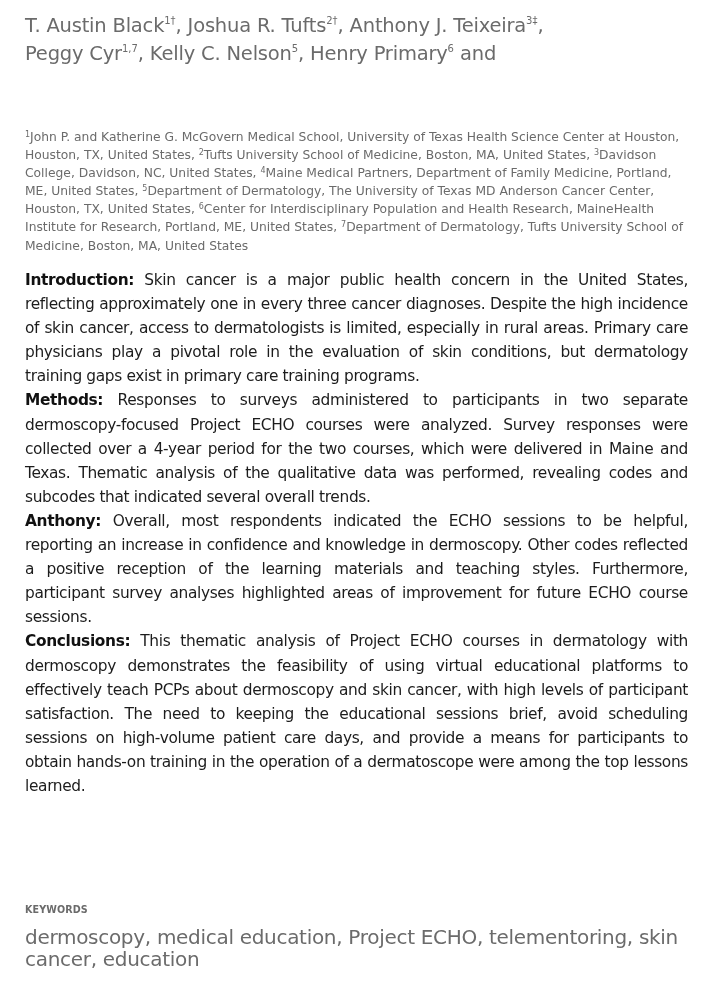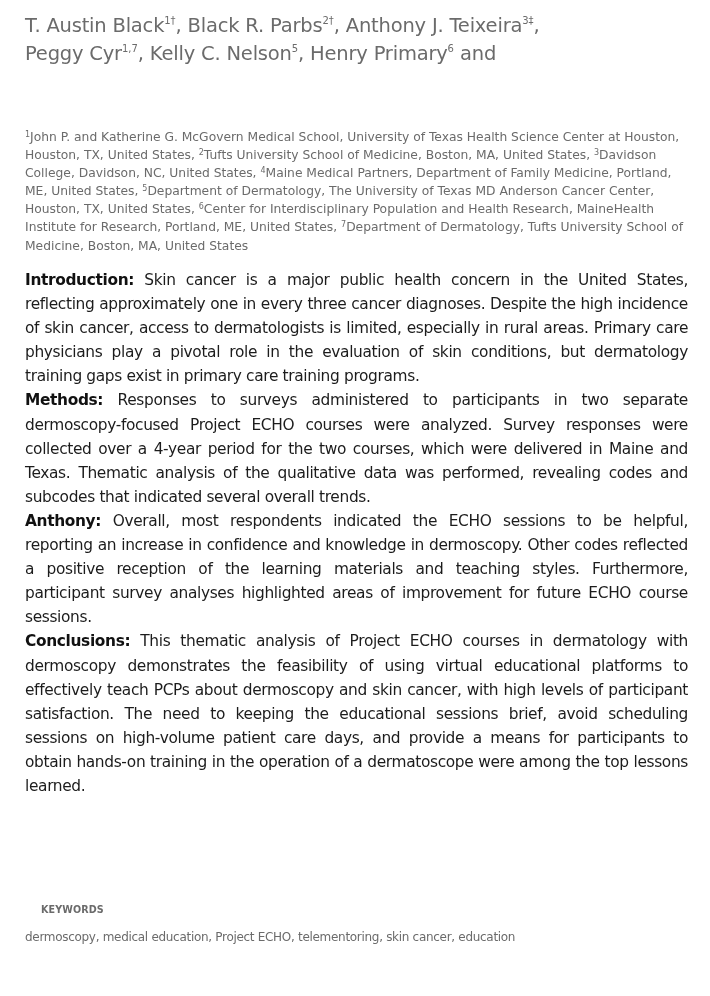--- a/index.html
+++ b/index.html
@@ -19,38 +19,38 @@
   }
   .affils sup { font-size: 8px; line-height: 0; vertical-align: 4px; }
   .abstract {
     position: absolute; left: 0; top: 268px; width: 663px;
     font-family: "DejaVu Sans", sans-serif; font-size: 15.4px; line-height: 24.1px;
     color: #1c1c1c; text-align: justify; letter-spacing: -0.35px;
   }
   .abstract p { margin: 0; }
   .abstract .label { font-weight: bold; color: #111; }
   .kw-title {
-    position: absolute; left: 16px; top: 904px;
+    position: absolute; left: 0; top: 904px;
     font-family: "DejaVu Sans", sans-serif; font-size: 9.6px; font-weight: bold;
     color: #6b6b6b; letter-spacing: 0.1px;
   }
   .kw-list {
     position: absolute; left: 0; top: 926px; width: 663px;
-    font-family: "DejaVu Sans", sans-serif; font-size: 12px; line-height: 22px;
+    font-family: "DejaVu Sans", sans-serif; font-size: 20px; line-height: 22px;
     color: #6b6b6b; letter-spacing: -0.3px;
   }
 </style>
 </head>
 <body>
 
 <div class="page">
 
   <div class="authors">
     <span><span>T. Austin Black</span><sup>1†</sup></span><span>, </span>
-    <span><span>Black R. Parbs</span><sup>2†</sup></span><span>, </span>
+    <span><span>Joshua R. Tufts</span><sup>2†</sup></span><span>, </span>
     <span><span>Anthony J. Teixeira</span><sup>3‡</sup></span><span>,</span><br>
     <span><span>Peggy Cyr</span><sup>1,7</sup></span><span>, </span>
     <span><span>Kelly C. Nelson</span><sup>5</sup></span><span>, </span>
     <span><span>Henry Primary</span><sup>6</sup></span><span> and</span><br>
     <span></span>
   </div>
 
   <div class="affils"><sup>1</sup><span>John P. and Katherine G. McGovern Medical School, University of Texas Health Science Center at Houston, Houston, TX, United States, </span><sup>2</sup><span>Tufts University School of Medicine, Boston, MA, United States, </span><sup>3</sup><span>Davidson College, Davidson, NC, United States, </span><sup>4</sup><span>Maine Medical Partners, Department of Family Medicine, Portland, ME, United States, </span><sup>5</sup><span>Department of Dermatology, The University of Texas MD Anderson Cancer Center, Houston, TX, United States, </span><sup>6</sup><span>Center for Interdisciplinary Population and Health Research, MaineHealth Institute for Research, Portland, ME, United States, </span><sup>7</sup><span>Department of Dermatology, Tufts University School of Medicine, Boston, MA, United States</span></div>
 
   <div class="abstract">

